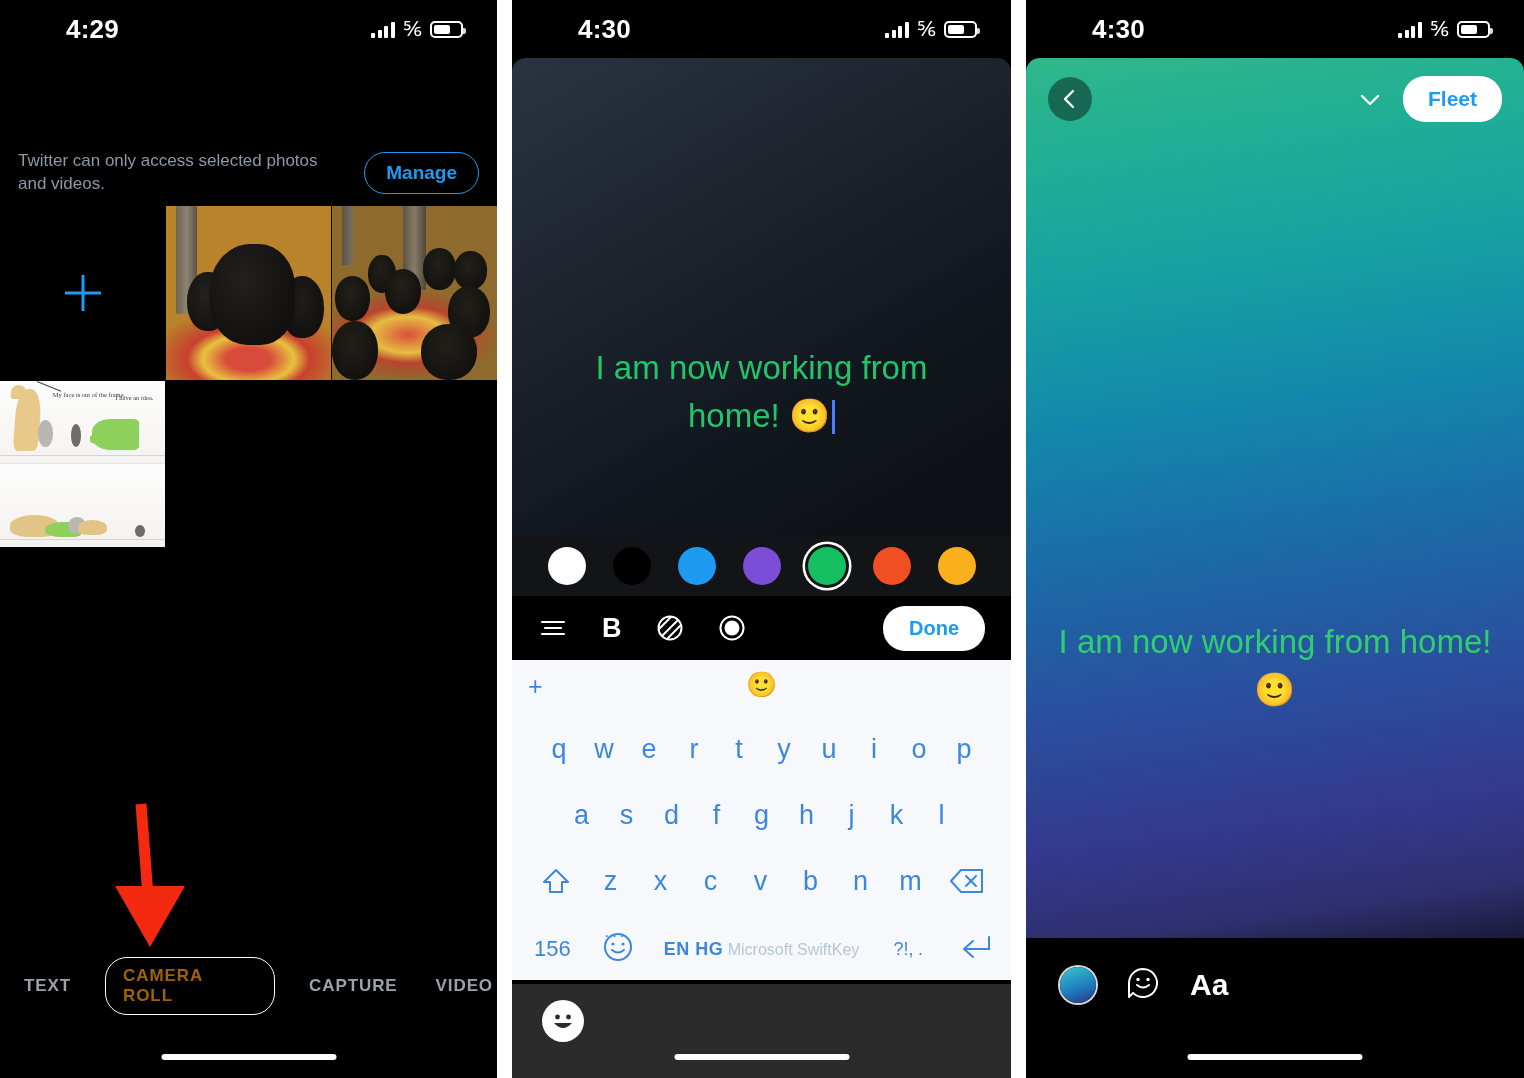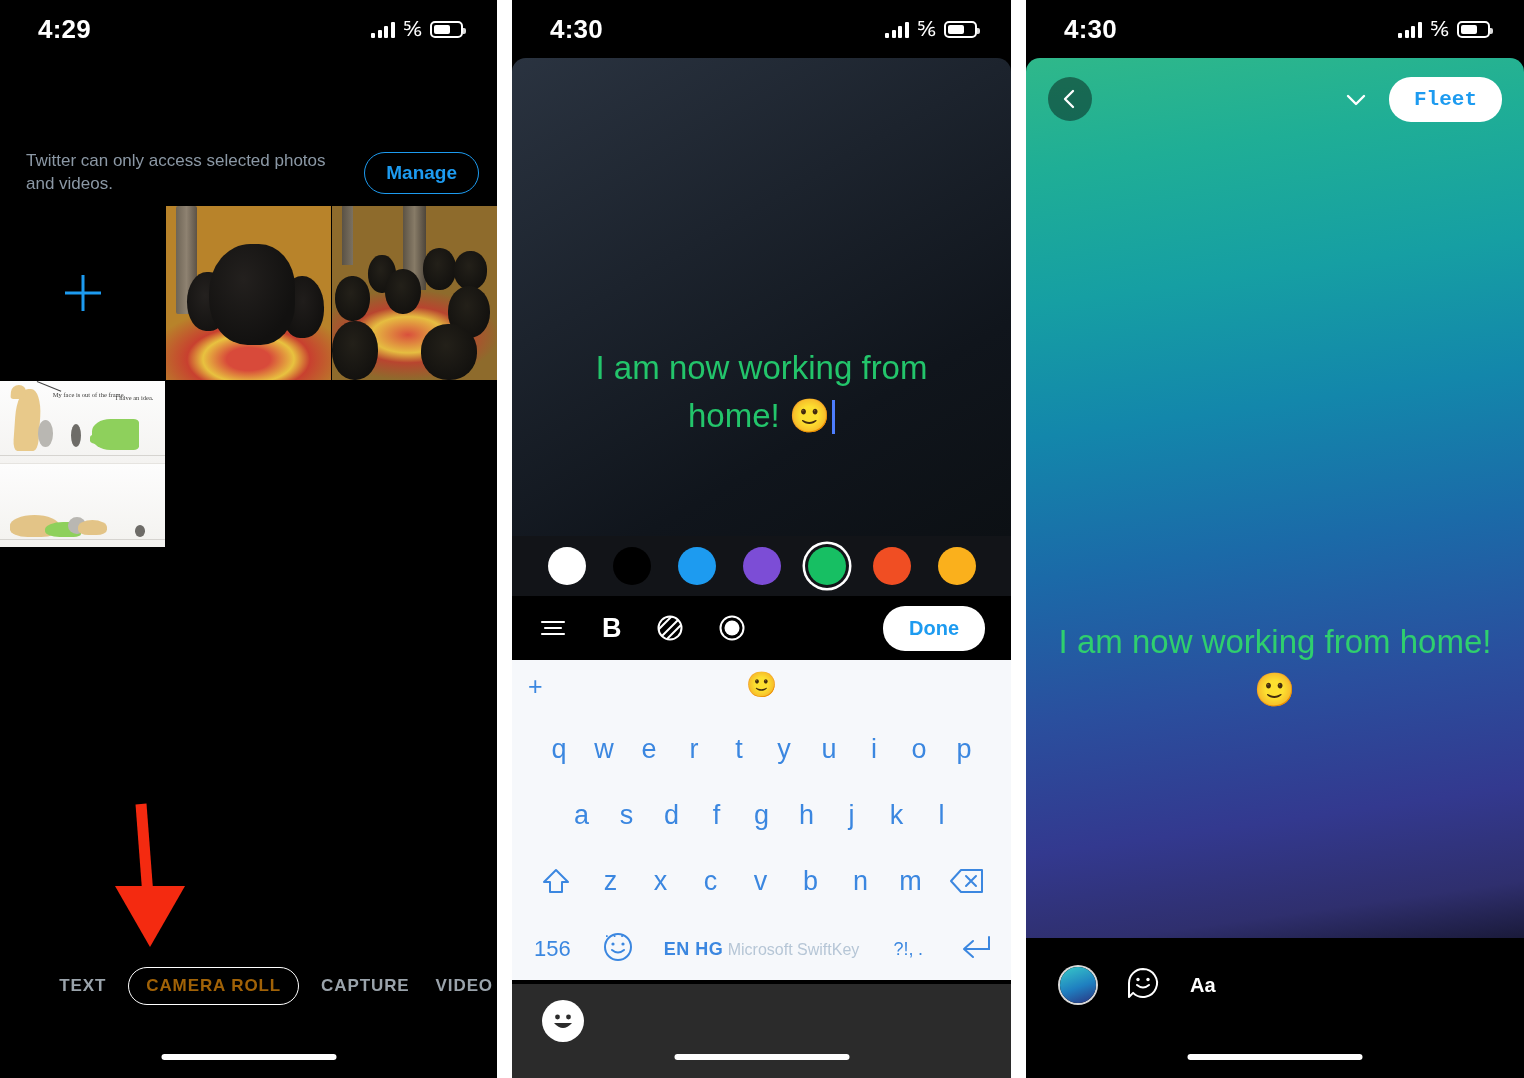--- a/index.html
+++ b/index.html
@@ -15,21 +15,21 @@
   #panel-1 { left: 0;    width: 497px; }
   #panel-2 { left: 512px; width: 499px; }
   #panel-3 { left: 1026px; width: 498px; }
 
   
   .statusbar {
     position: absolute; top: 0; left: 0; right: 0; height: 58px;
     background: #000; display: flex; align-items: center;
     justify-content: space-between; padding: 0 34px 0 38px; z-index: 40;
   }
-  .status-time { color:#fff; font-size: 26px; font-weight: 700; letter-spacing: .2px; }
+  .status-time { color:#fff; font-size: 26px; font-weight: 700; letter-spacing: .2px; margin-left: 28px; }
   .status-icons { display: flex; align-items: center; gap: 9px; }
   .bars { display: flex; align-items: flex-end; gap: 2.5px; height: 17px; }
   .bars i { display:block; width: 4px; background:#fff; border-radius:1px; }
   .bars i:nth-child(1){ height:5px; }
   .bars i:nth-child(2){ height:8px; }
   .bars i:nth-child(3){ height:12px; }
   .bars i:nth-child(4){ height:16px; }
   .wifi-glyph { color:#fff; font-size: 21px; line-height: 1; transform: translateY(-1px) scaleX(1.05); }
   .batt { width: 33px; height: 17px; border: 2px solid #fff; border-radius: 5px; position: relative; padding: 2px; }
   .batt::after { content:""; position:absolute; right:-5px; top:5px; width:3px; height:6px; background:#fff; border-radius:0 2px 2px 0; opacity:.85; }
@@ -48,21 +48,21 @@
   }
   .p1-close svg { width: 22px; height: 22px; }
   .p1-title { color:#fff; font-size: 23px; font-weight: 700; display:flex; align-items:center; gap:7px; }
   .caret-down { width:0;height:0;border-left:6px solid transparent;border-right:6px solid transparent;border-top:7px solid #fff; margin-top:4px; }
 
   .p1-permission {
     position: absolute; top: 140px; left: 0; right: 0; height: 66px;
     background: #000; display: flex; align-items: center;
     justify-content: space-between; padding: 0 18px;
   }
-  .p1-perm-text { color:#8b98a5; font-size: 17px; line-height: 1.35; max-width: 330px; margin-left: 8px; }
+  .p1-perm-text { color:#8b98a5; font-size: 17px; line-height: 1.35; max-width: 330px; }
   .p1-manage {
     border: 1.5px solid #1d9bf0; color:#1d9bf0; background: transparent;
     border-radius: 22px; padding: 9px 21px; font-size: 19px; font-weight: 700;
     font-family: "Liberation Sans", sans-serif; cursor:pointer;
   }
 
   .p1-grid { position:absolute; top:206px; left:0; width:497px; height:340px; }
   .cell { position:absolute; overflow:hidden; }
   .cell-add { left:0; top:0; width:165px; height:174px; background:#000;
     display:flex; align-items:center; justify-content:center; }
@@ -132,21 +132,21 @@
   .bl2 { left:47%; top:68%; width:18%; height:18%; }
   .bl3 { left:27%; top:70%; width:22%; height:18%; background:#8ed05c; border-radius:50% 30% 20% 40%; }
   .bl4 { left:41%; top:64%; width:11%; height:20%; background:#b9b7b2; border-radius:50%; }
   .bl5 { left:82%; top:74%; width:6%; height:14%; background:#6e6c68; border-radius:50%; }
   .ground { position:absolute; left:0; bottom:8%; width:100%; height:1px; background:#d6d4d0; }
 
   .p1-arrow { position:absolute; left:105px; top:800px; width:90px; height:150px; z-index:30; }
 
   .p1-tabs {
     position:absolute; bottom: 70px; left:0; right:0; height:44px;
-    display:flex; align-items:center; justify-content:flex-end; gap:18px;
+    display:flex; align-items:center; justify-content:flex-start; gap:30px;padding-left:20px;
   }
   .tab { color:#9aa3ab; font-size:17px; font-weight:700; letter-spacing:.9px; padding:6px 4px; cursor:pointer; }
   .tab.active { color:#a16207; border:1.8px solid #fff; border-radius:22px; padding:8px 17px; }
 
   .homebar { position:absolute; bottom:18px; left:50%; transform:translateX(-50%);
     width:175px; height:6px; background:#fff; border-radius:3px; }
 
   
   .p2-canvas {
     position:absolute; top:58px; left:0; right:0; height:478px;
@@ -207,33 +207,33 @@
   .p3-canvas {
     position:absolute; top:58px; left:0; right:0; height:880px;
     background: linear-gradient(172deg, #2fb88a 0%, #1fae96 12%, #169fa3 26%, #1387ab 40%, #1b6aa8 55%, #2a4f9e 70%, #33398f 84%, #2f2f6e 94%, #1a1a3a 100%);
     border-radius:14px 14px 0 0; overflow:hidden;
   }
   .p3-topbar { position:absolute; top:0; left:0; right:0; height:82px; display:flex; align-items:center; padding:0 22px; }
   .p3-back { width:44px; height:44px; border-radius:50%; background:rgba(0,0,0,.42);
     display:flex; align-items:center; justify-content:center; cursor:pointer; }
   .p3-chev { margin-left:auto; margin-right:18px; cursor:pointer; display:flex; }
   .p3-fleet { background:#fff; color:#1d9bf0; border:none; border-radius:22px;
-    padding:11px 25px; font-size:21px; font-weight:700; font-family:Liberation Mono, monospace; cursor:pointer; }
+    padding:11px 25px; font-size:21px; font-weight:700; font-family:Liberation Sans, sans-serif; cursor:pointer; }
 
   .p3-text {
     position:absolute; left:0; right:0; top:560px; text-align:center;
     color:#2fcf6e; font-size:33px; line-height:1.45; padding:0 30px; z-index:20;
   }
 
   .p3-toolbar { position:absolute; top:952px; left:0; right:0; height:66px;
     display:flex; align-items:center; gap:30px; padding:0 34px; background:#000; }
   .p3-colordot { width:36px; height:36px; border-radius:50%;
     background: linear-gradient(160deg,#37c9c9 0%, #1f7fc0 55%, #2a3380 100%);
     box-shadow: 0 0 0 2px rgba(255,255,255,.85); cursor:pointer; }
-  .p3-aa { color:#fff; font-size:20px; font-weight:700; cursor:pointer; }
+  .p3-aa { color:#fff; font-size:30px; font-weight:700; cursor:pointer; }
 </style>
 </head>
 <body>
 
 <div class="stage">
 
   <div class="panel" id="panel-1">
 
     <div class="statusbar">
       <div class="status-time">4:29</div>

